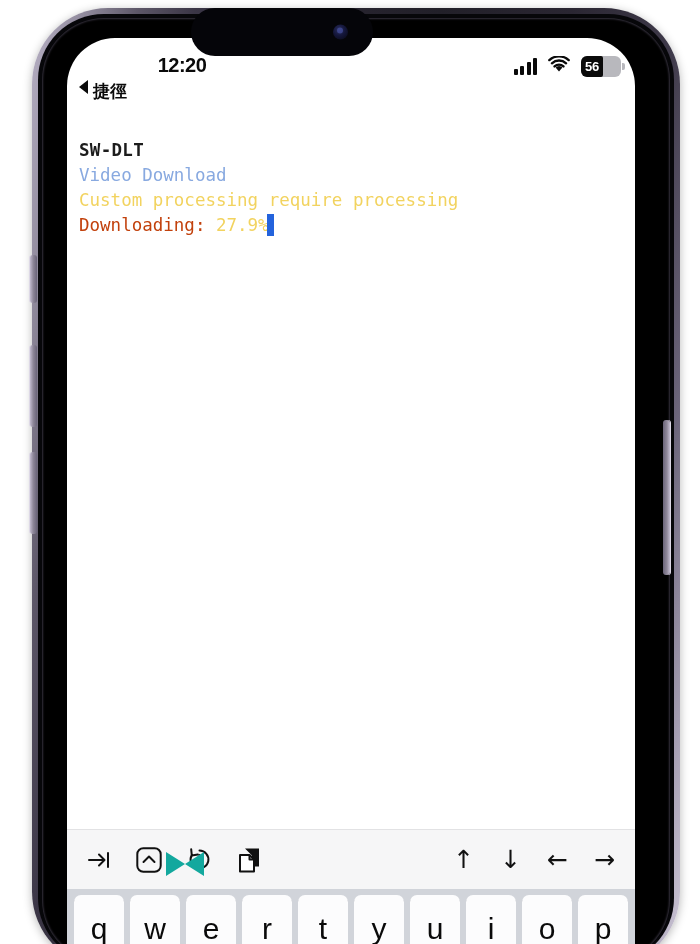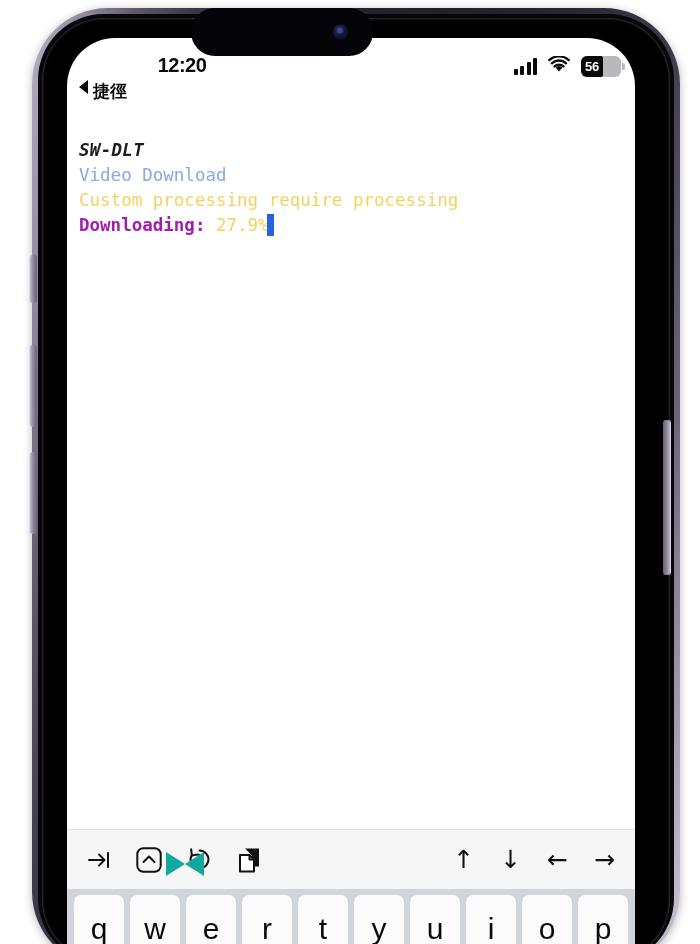--- a/index.html
+++ b/index.html
@@ -116,24 +116,24 @@
     background:#b8b8bd; border-radius:0 2px 2px 0;
   }
 
   
   .term{
     position:absolute; left:0; top:92px; right:0; bottom:158px;
     background:#ffffff; padding:8px 10px 0 12px;
     font-family:"DejaVu Sans Mono","Liberation Mono",monospace;
     font-size:17.5px; line-height:25px; white-space:pre;
   }
-  .t-title{ color:#1c1c1c; font-weight:700; letter-spacing:.3px;font-style:italic; }
+  .t-title{ color:#1c1c1c; font-weight:700; letter-spacing:.3px; }
   .t-blue{ color:#88a9e0; }
   .t-yellow{ color:#f2d35f; }
-  .t-plain{ color:#a21caf;font-weight:bold; }
+  .t-plain{ color:#c2410c; }
   .cursor{
     display:inline-block; width:7px; height:22px; background:#2463dc;
     vertical-align:-5px; margin-left:-2px;
   }
 
   
   .toolbar{
     position:absolute; left:0; bottom:79px; width:568px; height:60px;
     background:#f6f6f7; border-top:1px solid #e2e2e4;
     display:flex; align-items:center; z-index:6;

